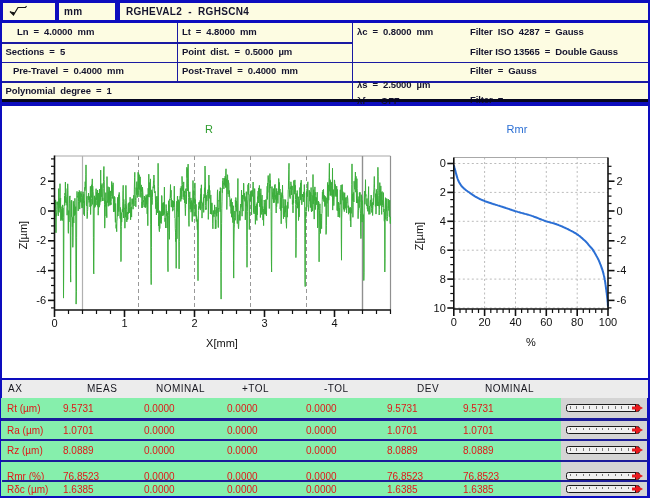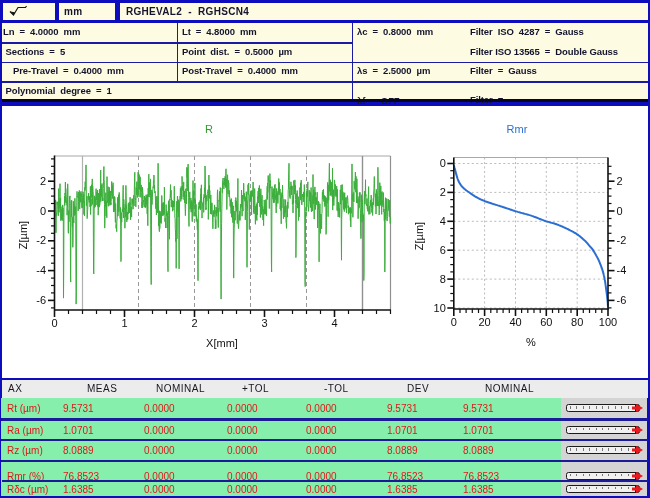--- a/index.html
+++ b/index.html
@@ -29,30 +29,30 @@
   </div>
 <div class="cell" style="left:59px;top:2.5px;width:56px;height:17px;padding:3px 0 0 5px">mm</div>
 <div class="cell" style="left:120px;top:2.5px;width:528px;height:17px;padding:3px 0 0 6px">RGHEVAL2&nbsp; -&nbsp; RGHSCN4</div>
 
 <div class="abs" style="left:2px;top:23px;width:646px;height:76px;background:#fdfce2"></div>
 <div class="hline" style="left:2px;top:42px;width:350px"></div>
 <div class="hline" style="left:2px;top:61.5px;width:646px"></div>
 <div class="hline" style="left:2px;top:81px;width:646px"></div>
 <div class="vline" style="left:176.5px;top:23px;height:58px"></div>
 <div class="vline" style="left:351.5px;top:23px;height:76px"></div>
-<div class="ptxt" style="left:3px;top:26px">Ln&nbsp; =&nbsp; 4.0000&nbsp; mm</div>
+<div class="ptxt" style="left:17px;top:26px">Ln&nbsp; =&nbsp; 4.0000&nbsp; mm</div>
 <div class="ptxt" style="left:182px;top:26px">Lt&nbsp; =&nbsp; 4.8000&nbsp; mm</div>
 <div class="ptxt" style="left:357px;top:26px">λc&nbsp; =&nbsp; 0.8000&nbsp; mm</div>
 <div class="ptxt" style="left:470px;top:26px">Filter&nbsp; ISO&nbsp; 4287&nbsp; =&nbsp; Gauss</div>
 <div class="ptxt" style="left:5.5px;top:45.5px">Sections&nbsp; =&nbsp; 5</div>
 <div class="ptxt" style="left:182px;top:45.5px">Point&nbsp; dist.&nbsp; =&nbsp; 0.5000&nbsp; µm</div>
 <div class="ptxt" style="left:470px;top:45.5px">Filter&nbsp;ISO&nbsp;13565&nbsp; =&nbsp; Double&nbsp;Gauss</div>
 <div class="ptxt" style="left:13px;top:65px">Pre-Travel&nbsp; =&nbsp; 0.4000&nbsp; mm</div>
 <div class="ptxt" style="left:182px;top:65px">Post-Travel&nbsp; =&nbsp; 0.4000&nbsp; mm</div>
-<div class="ptxt" style="left:357px;top:65px">λs&nbsp; =&nbsp; 2.5000&nbsp; µm</div>
+<div class="ptxt" style="left:357px;top:79px">λs&nbsp; =&nbsp; 2.5000&nbsp; µm</div>
 <div class="ptxt" style="left:470px;top:65px">Filter&nbsp; =&nbsp; Gauss</div>
 <div class="ptxt" style="left:5.5px;top:84.5px">Polynomial&nbsp; degree&nbsp; =&nbsp; 1</div>
 <div class="ptxt" style="left:357px;top:95px">λf&nbsp; =&nbsp; OFF</div>
 <div class="ptxt" style="left:470px;top:94px">Filter&nbsp; =&nbsp; -</div>
 <div class="abs" style="left:2px;top:99px;width:646px;height:2.5px;background:#06061e"></div>
 
 <div class="abs" style="left:2px;top:106px;width:646px;height:272px;background:#fff">
 <svg width="646" height="272" style="position:absolute;left:0;top:0">
 <line x1="52.5" y1="50" x2="388.5" y2="50" stroke="#a8a8a8" stroke-width="1.2"></line>
 <line x1="388.5" y1="50" x2="388.5" y2="204" stroke="#909090" stroke-width="1.2"></line>
@@ -228,21 +228,21 @@
 <text x="515" y="27" font-size="11" fill="#2b6fd4" text-anchor="middle">Rmr</text>
 </svg>
 </div>
 
 <div class="abs hrow" style="left:2px;top:380px;width:646px;height:18px;background:#ececec">
 <span style="left:6px">AX</span>
 <span style="left:85px">MEAS</span>
 <span style="left:154px">NOMINAL</span>
 <span style="left:240px">+TOL</span>
 <span style="left:322px">-TOL</span>
-<span style="left:405px">DEV</span>
+<span style="left:415px">DEV</span>
 <span style="left:483px">NOMINAL</span>
 </div>
 <div class="drow" style="top:398px;height:20.30000000000001px">
 <span class="rl" style="left:6px">Rt (µm)</span>
 <span class="rv" style="left:62px;width:78px">9.5731</span>
 <span class="rv" style="left:143px;width:70px">0.0000</span>
 <span class="rv" style="left:226px;width:70px">0.0000</span>
 <span class="rv" style="left:305px;width:70px">0.0000</span>
 <span class="rv" style="left:386px;width:80px">9.5731</span>
 <span class="rv" style="left:462px;width:80px">9.5731</span>

